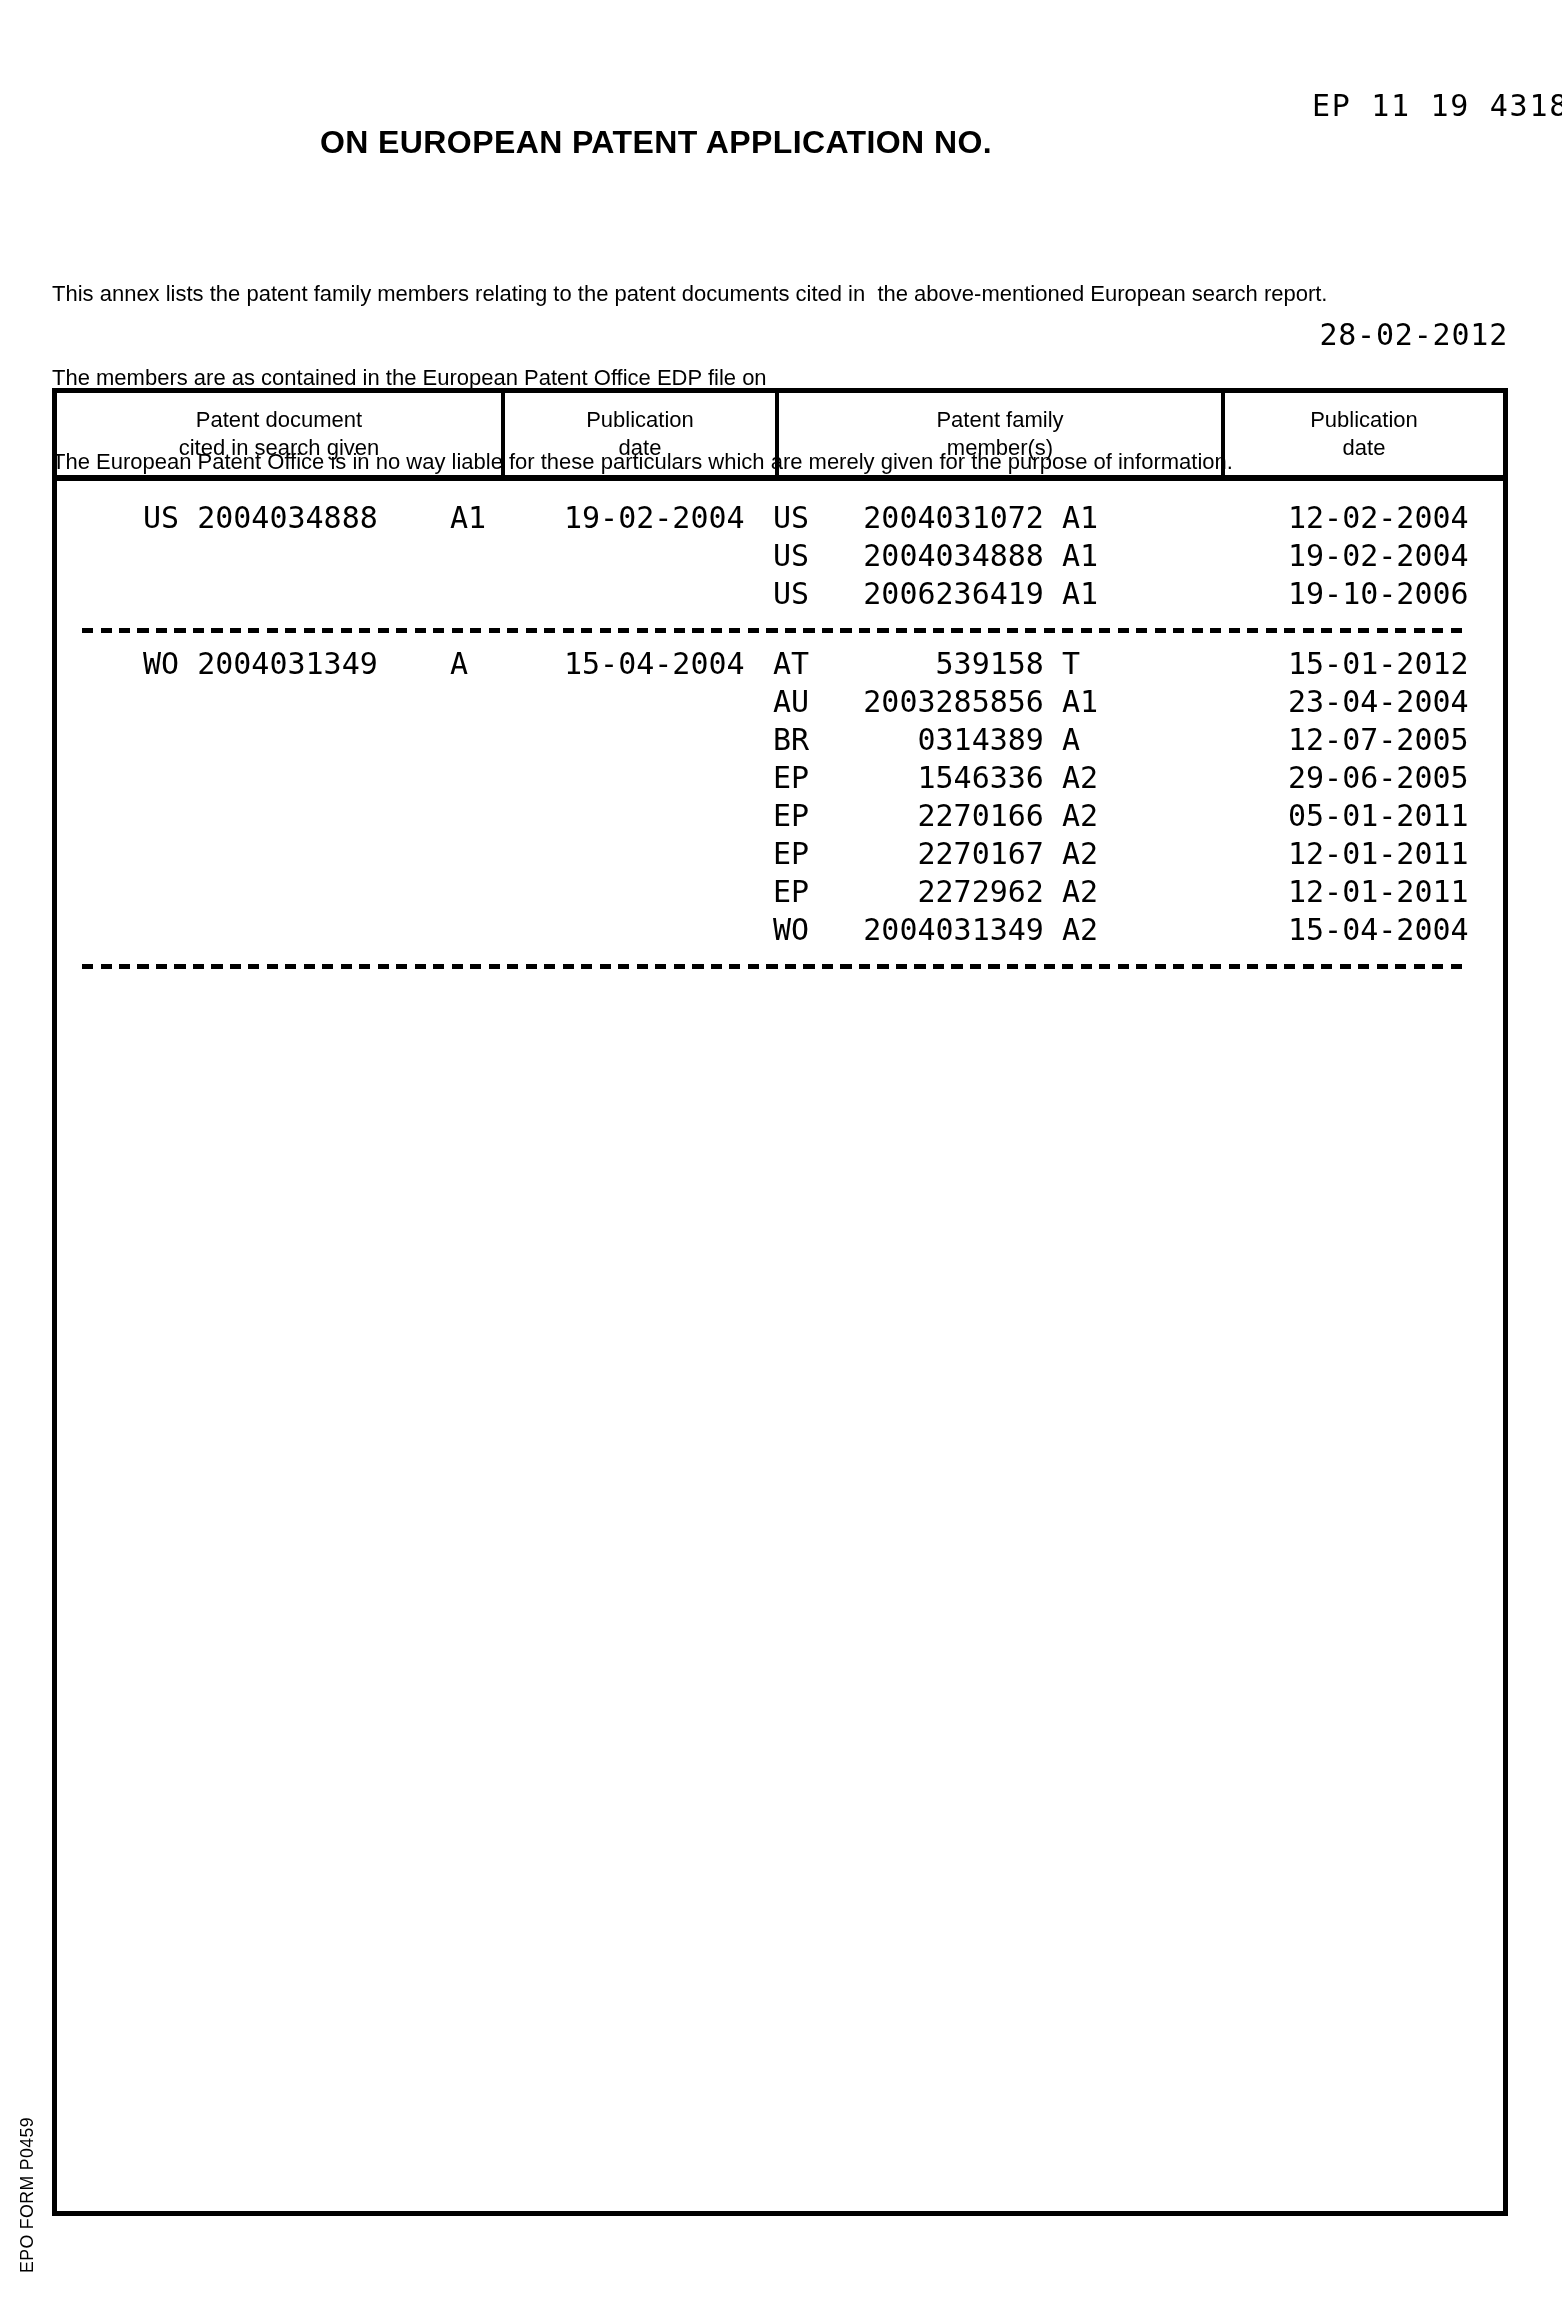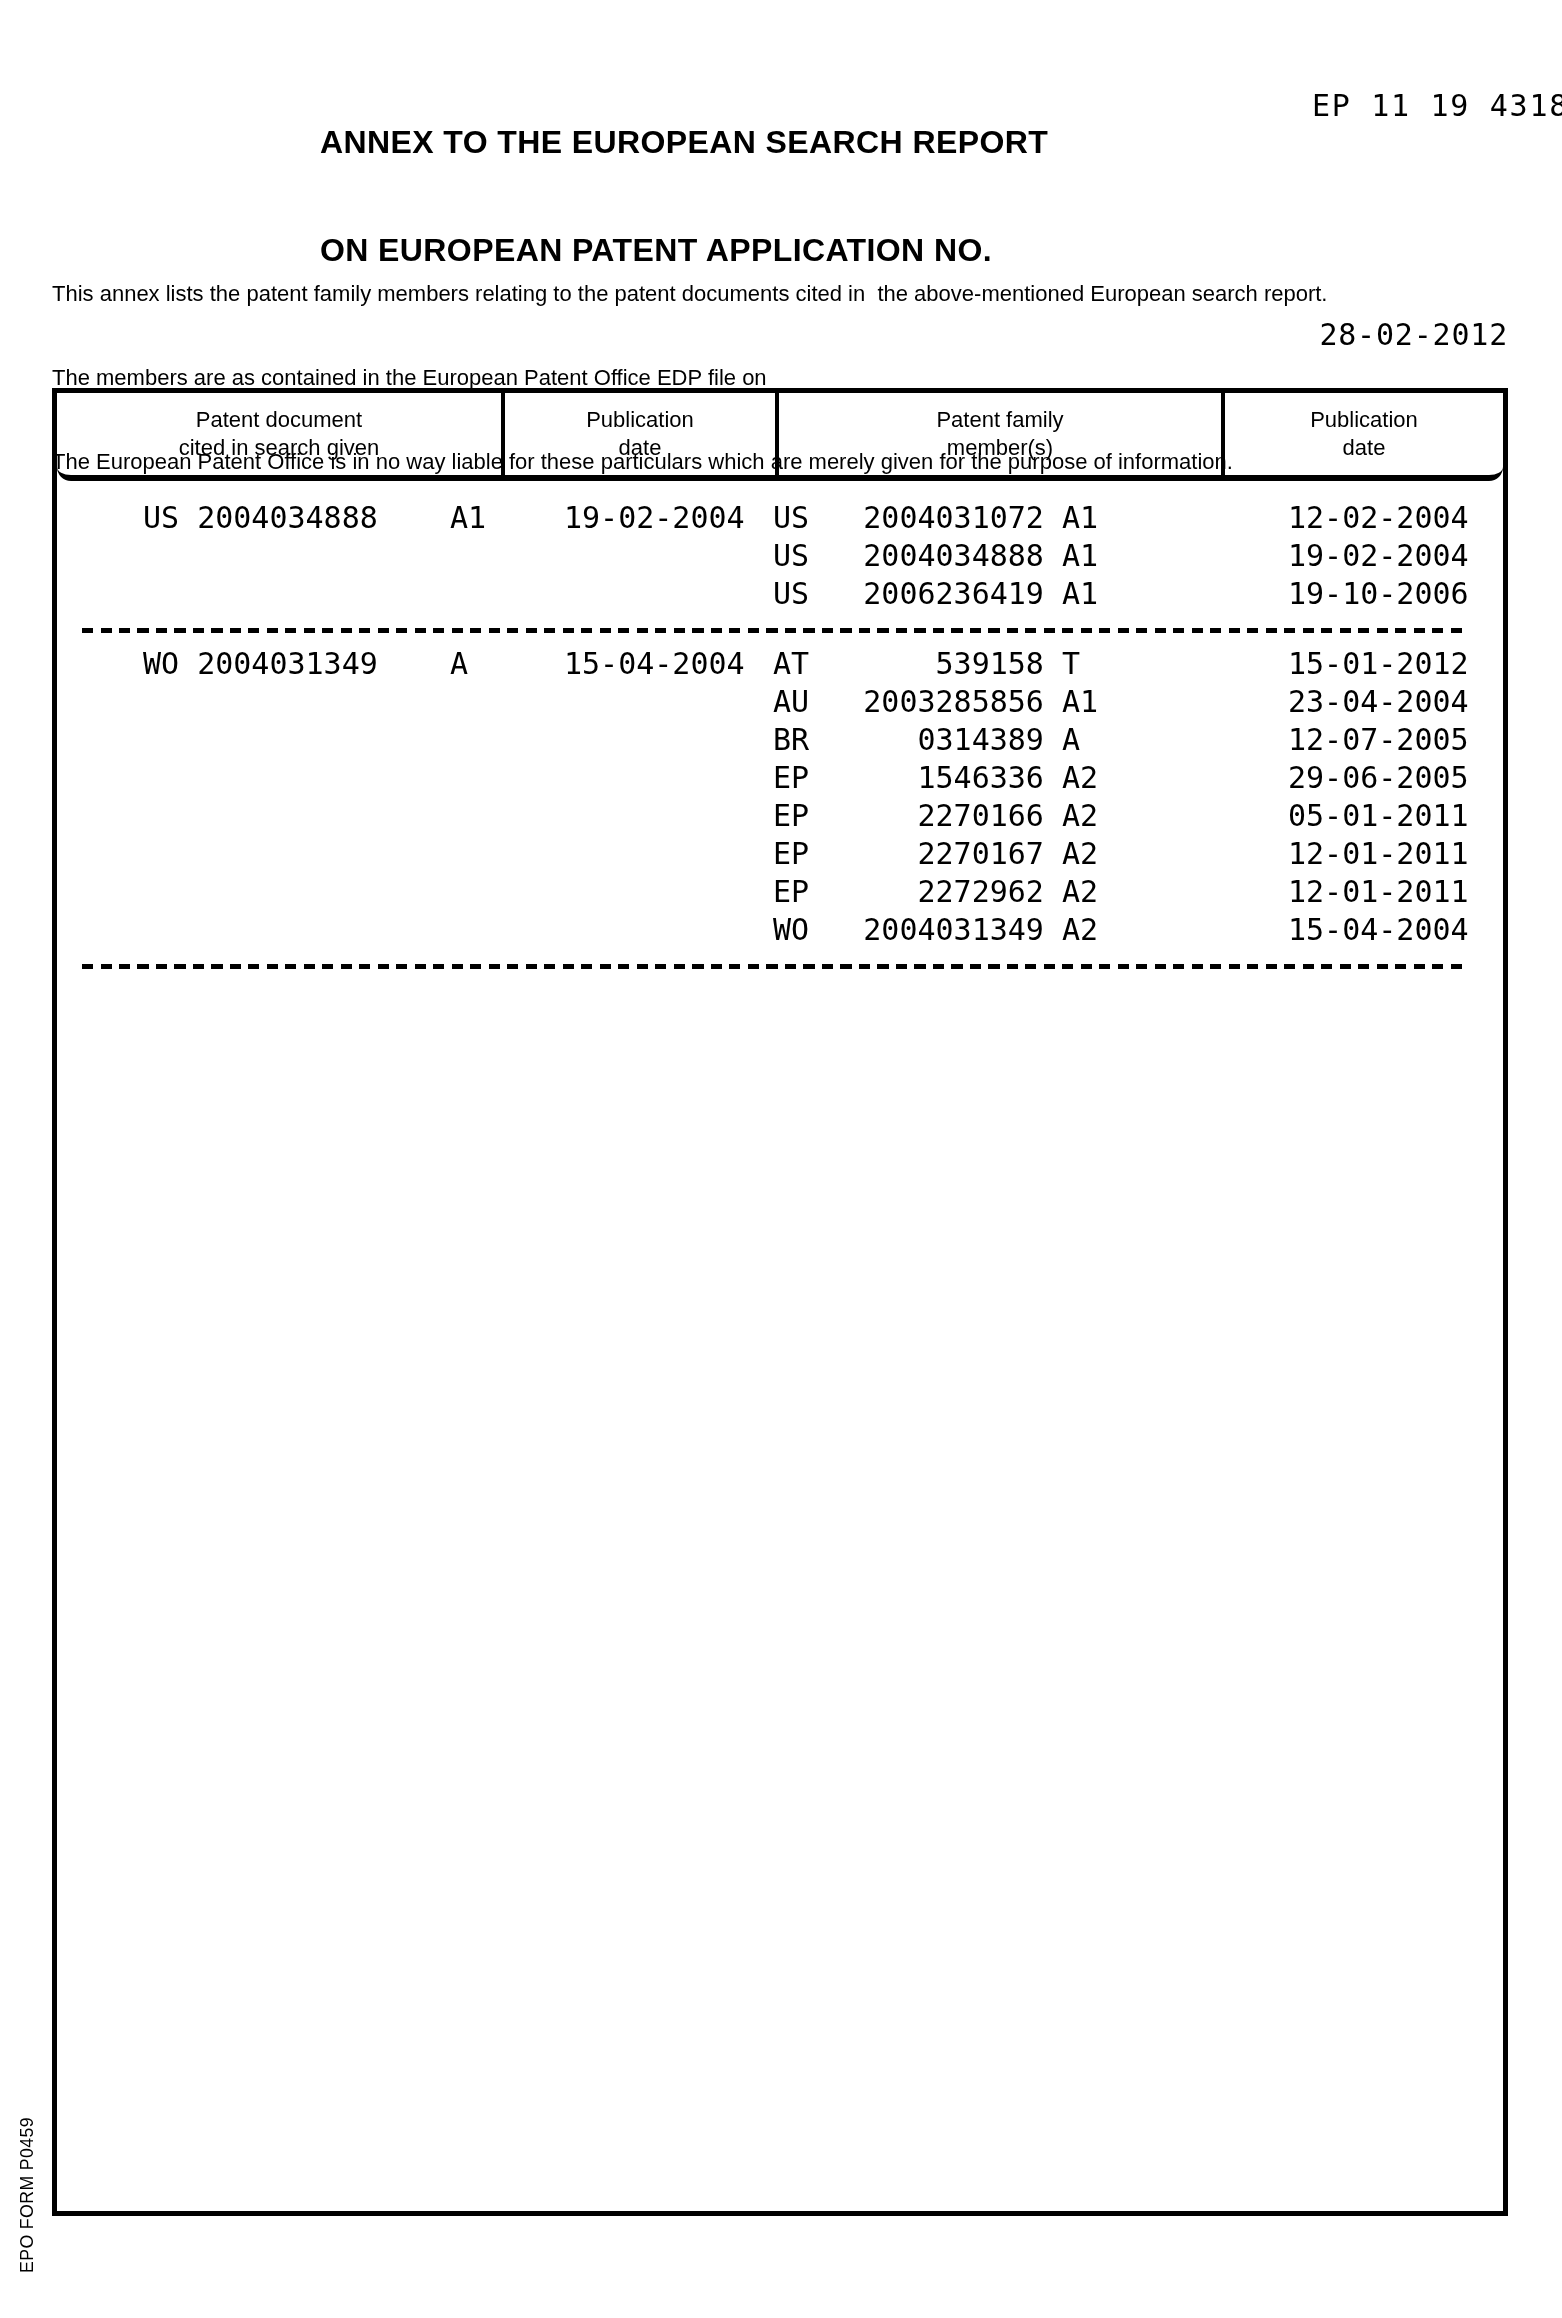--- a/index.html
+++ b/index.html
@@ -36,21 +36,20 @@
   .patent-table {
     position: absolute; left: 52px; top: 388px;
     width: 1446px; height: 1818px;
     border: 5.9px solid #000;
   }
   .thead {
     display: grid;
     grid-template-columns: 448px 274px 446px 1fr;
     height: 82px;
     border-bottom: 6.7px solid #000;
-    border-radius: 14px;
   }
   .th {
     border-right: 4.2px solid #000;
     display: flex; flex-direction: column;
     justify-content: center; align-items: center;
     text-align: center;
     font-size: 22px; line-height: 28px;
   }
   .th:last-child { border-right: none; }
   .tbody { padding-top: 18px; }
@@ -81,21 +80,20 @@
     position: absolute; left: 54px; top: 2233px;
     font-size: 22px; white-space: pre;
   }
 </style>
 </head>
 <body>
 
 <div class="page">
 
   <div class="title-block">
-    <div>ANNEX TO THE EUROPEAN SEARCH REPORT</div>
     <div>ON EUROPEAN PATENT APPLICATION NO.</div>
   </div>
 
   <div class="app-number">EP 11 19 4318</div>
 
   <div class="intro">
     <div>This annex lists the patent family members relating to the patent documents cited in  the above-mentioned European search report.</div>
     <div>The members are as contained in the European Patent Office EDP file on</div>
     <div>The European Patent Office is in no way liable for these particulars which are merely given for the purpose of information.</div>
   </div>

